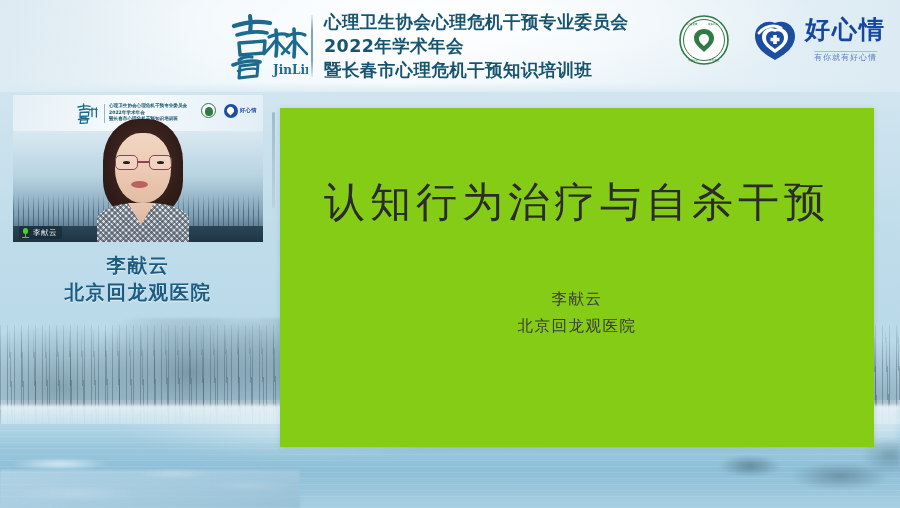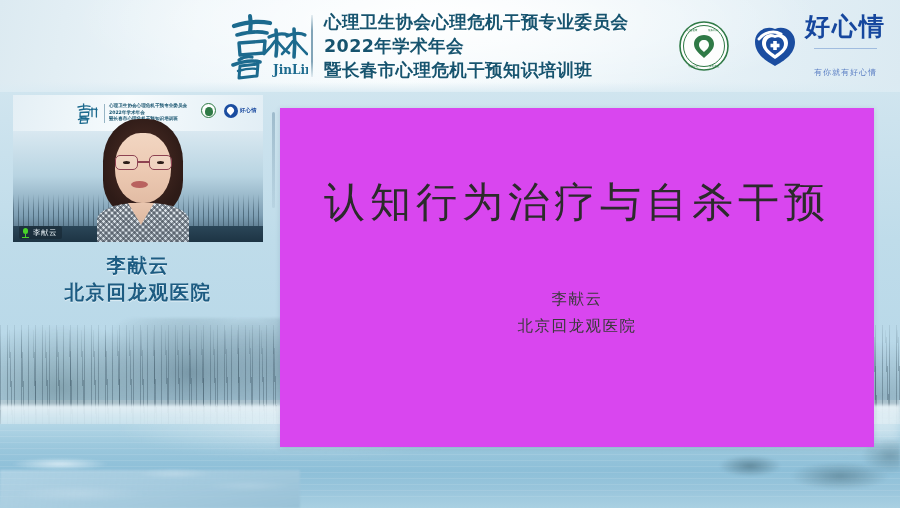--- a/index.html
+++ b/index.html
@@ -135,21 +135,21 @@
   .hxq-mark { width:46px; height:46px; position:relative; }
   .hxq-words { display:flex; flex-direction:column; align-items:center; }
   .hxq-main {
     font-family:"DejaVu Sans","Liberation Sans",sans-serif;
     font-size:25px; font-weight:700; color:#16479e; line-height:26px;
     letter-spacing:2px; white-space:nowrap;
   }
   .hxq-sub {
     font-family:Liberation Sans, sans-serif;
     font-size:8px; color:#5b7fc4; letter-spacing:1px; white-space:nowrap;
-    margin-top:8px; border-top:1px solid rgba(110,150,205,.55); padding-top:18px;
+    margin-top:8px; border-top:1px solid rgba(110,150,205,.55); padding-top:0;
   }
 
   
   .video-thumb {
     position:absolute; left:13px; top:95px; width:250px; height:147px;
     background:linear-gradient(180deg,#e8f2f7 0%,#dceaf2 22%,#b8d4e2 55%,#7e9fb4 82%,#3e5a6d 100%);
     overflow:hidden;
   }
   .vt-banner {
     position:absolute; left:0; top:0; width:250px; height:36px;
@@ -243,21 +243,21 @@
   .sp-line {
     font-family:"DejaVu Sans","Liberation Sans",sans-serif;
     font-size:19.5px; font-weight:700; color:#1d5c82;
     line-height:27px; letter-spacing:1.5px;
     text-shadow:0 1px 1px rgba(255,255,255,.65);
   }
 
   
   .slide {
     position:absolute; left:280px; top:108px; width:594px; height:339px;
-    background:#d946ef;
+    background:#84cc16;
     box-shadow:0 1px 5px rgba(40,80,105,.16);
   }
   .slide-title {
     position:absolute; left:0; top:68px; width:594px;
     text-align:center;
     font-family:"DejaVu Serif","Liberation Serif",serif;
     font-size:41px; font-weight:400; color:#2b2b2b;
     letter-spacing:5px; line-height:52px; white-space:nowrap;
   }
   .slide-sub {

